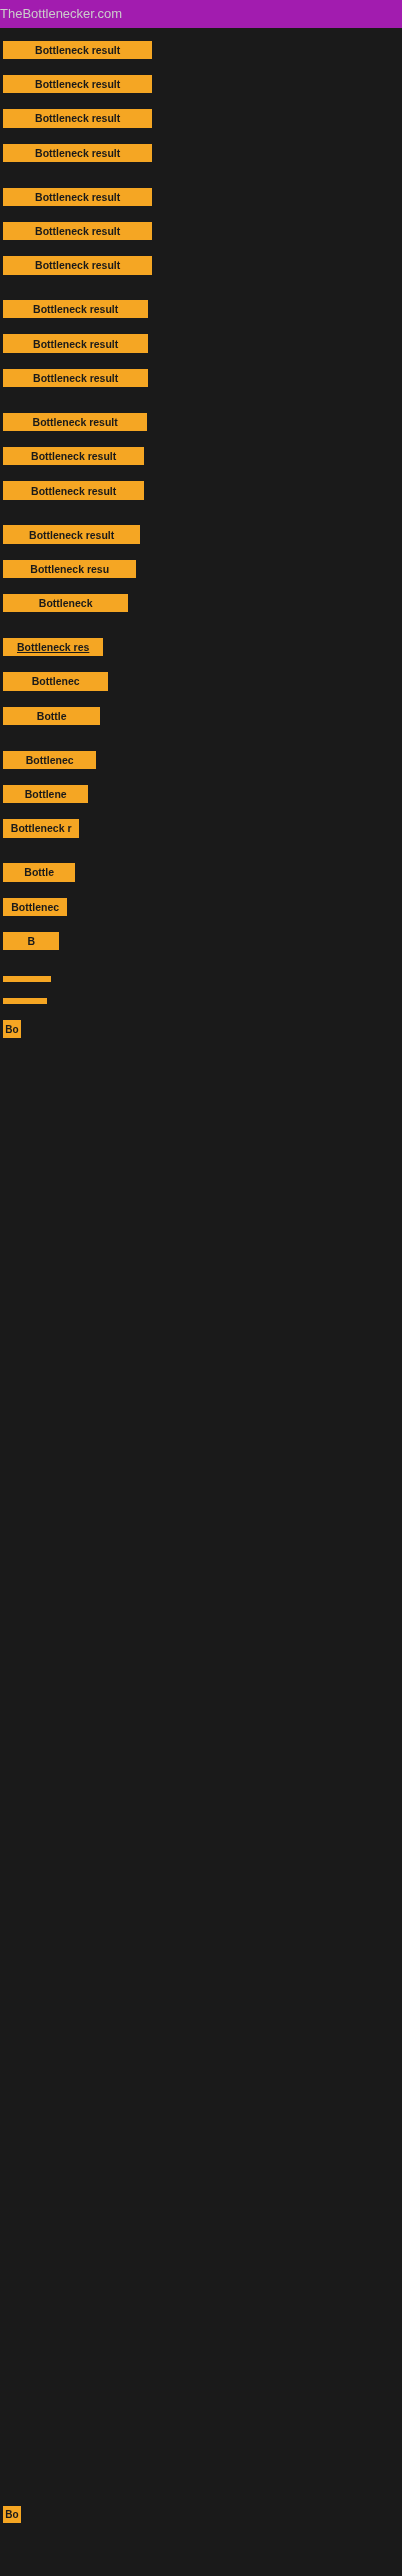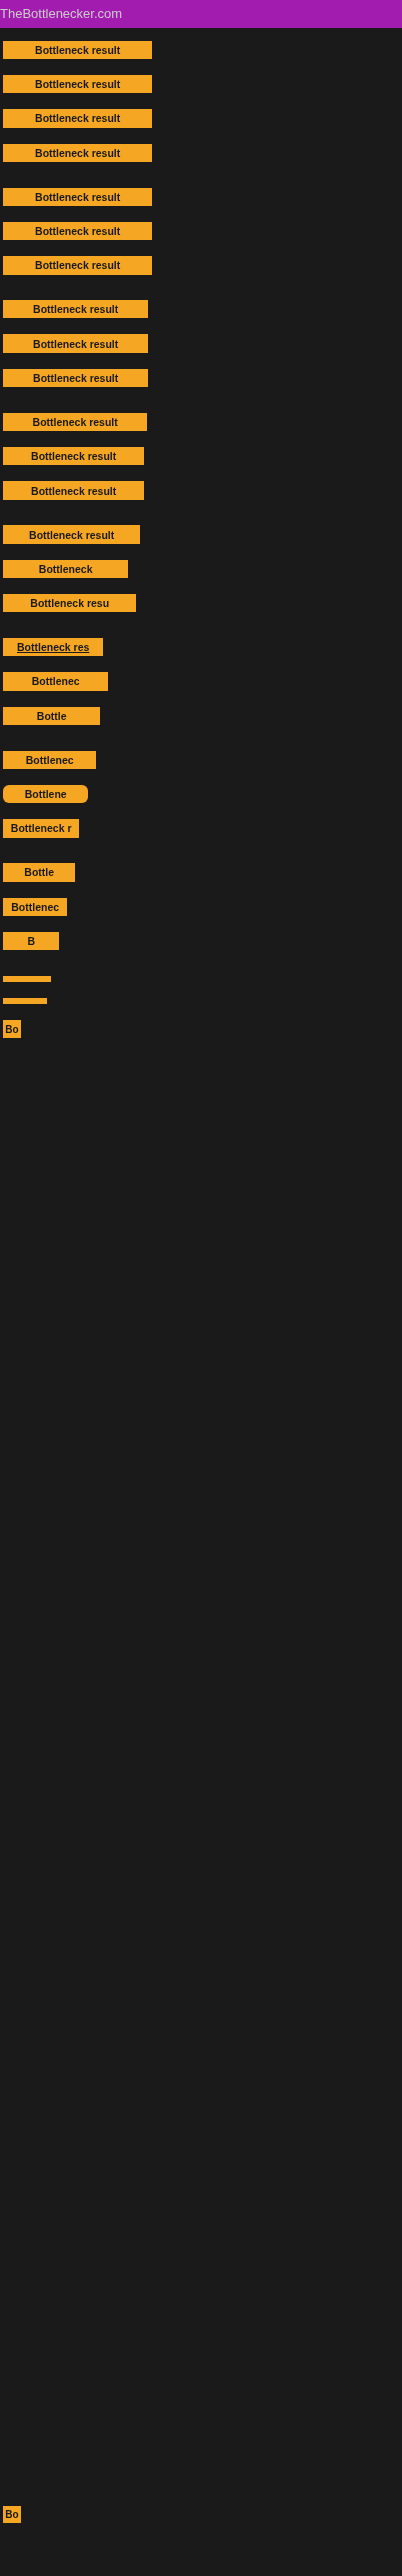--- a/index.html
+++ b/index.html
@@ -61,21 +61,21 @@
     .item-10 .bottleneck-badge { width: 144px; }
     .item-11 .bottleneck-badge { width: 141px; }
     .item-12 .bottleneck-badge { width: 141px; }
     .item-13 .bottleneck-badge { width: 137px; }
     .item-14 .bottleneck-badge { width: 133px; }
     .item-15 .bottleneck-badge { width: 125px; }
     .item-16 .bottleneck-badge { width: 100px; text-decoration: underline; }
     .item-17 .bottleneck-badge { width: 105px; }
     .item-18 .bottleneck-badge { width: 97px; }
     .item-19 .bottleneck-badge { width: 93px; }
-    .item-20 .bottleneck-badge { width: 85px; border-radius: 6px; }
+    .item-20 .bottleneck-badge { width: 85px; }
     .item-21 .bottleneck-badge { width: 76px; }
     .item-22 .bottleneck-badge { width: 72px; }
     .item-23 .bottleneck-badge { width: 64px; }
     .item-24 .bottleneck-badge { width: 56px; }
     .item-25 .bottleneck-badge { width: 48px; }
     .item-26 .bottleneck-badge { width: 44px; }
     .item-27 .bottleneck-badge { width: 17.7px; font-size: 10px; padding: 3.2px 1.6px; }
   </style>
 </head>
 <body>
@@ -124,25 +124,25 @@
     <div class="bottleneck-item item-11">
       <span class="bottleneck-badge">Bottleneck result</span>
     </div>
     <div class="bottleneck-item item-12">
       <span class="bottleneck-badge">Bottleneck result</span>
     </div>
     <div style="height: 6.4px;"></div>
     <div class="bottleneck-item item-13">
       <span class="bottleneck-badge">Bottleneck result</span>
     </div>
+    <div class="bottleneck-item item-14">
+      <span class="bottleneck-badge">Bottleneck resu</span>
+    </div>
     <div class="bottleneck-item item-15">
       <span class="bottleneck-badge">Bottleneck</span>
-    </div>
-    <div class="bottleneck-item item-14">
-      <span class="bottleneck-badge">Bottleneck resu</span>
     </div>
     <div style="height: 6.4px;"></div>
     <div class="bottleneck-item item-16">
       <span class="bottleneck-badge">Bottleneck res</span>
     </div>
     <div class="bottleneck-item item-17">
       <span class="bottleneck-badge">Bottlenec</span>
     </div>
     <div class="bottleneck-item item-18">
       <span class="bottleneck-badge">Bottle</span>

